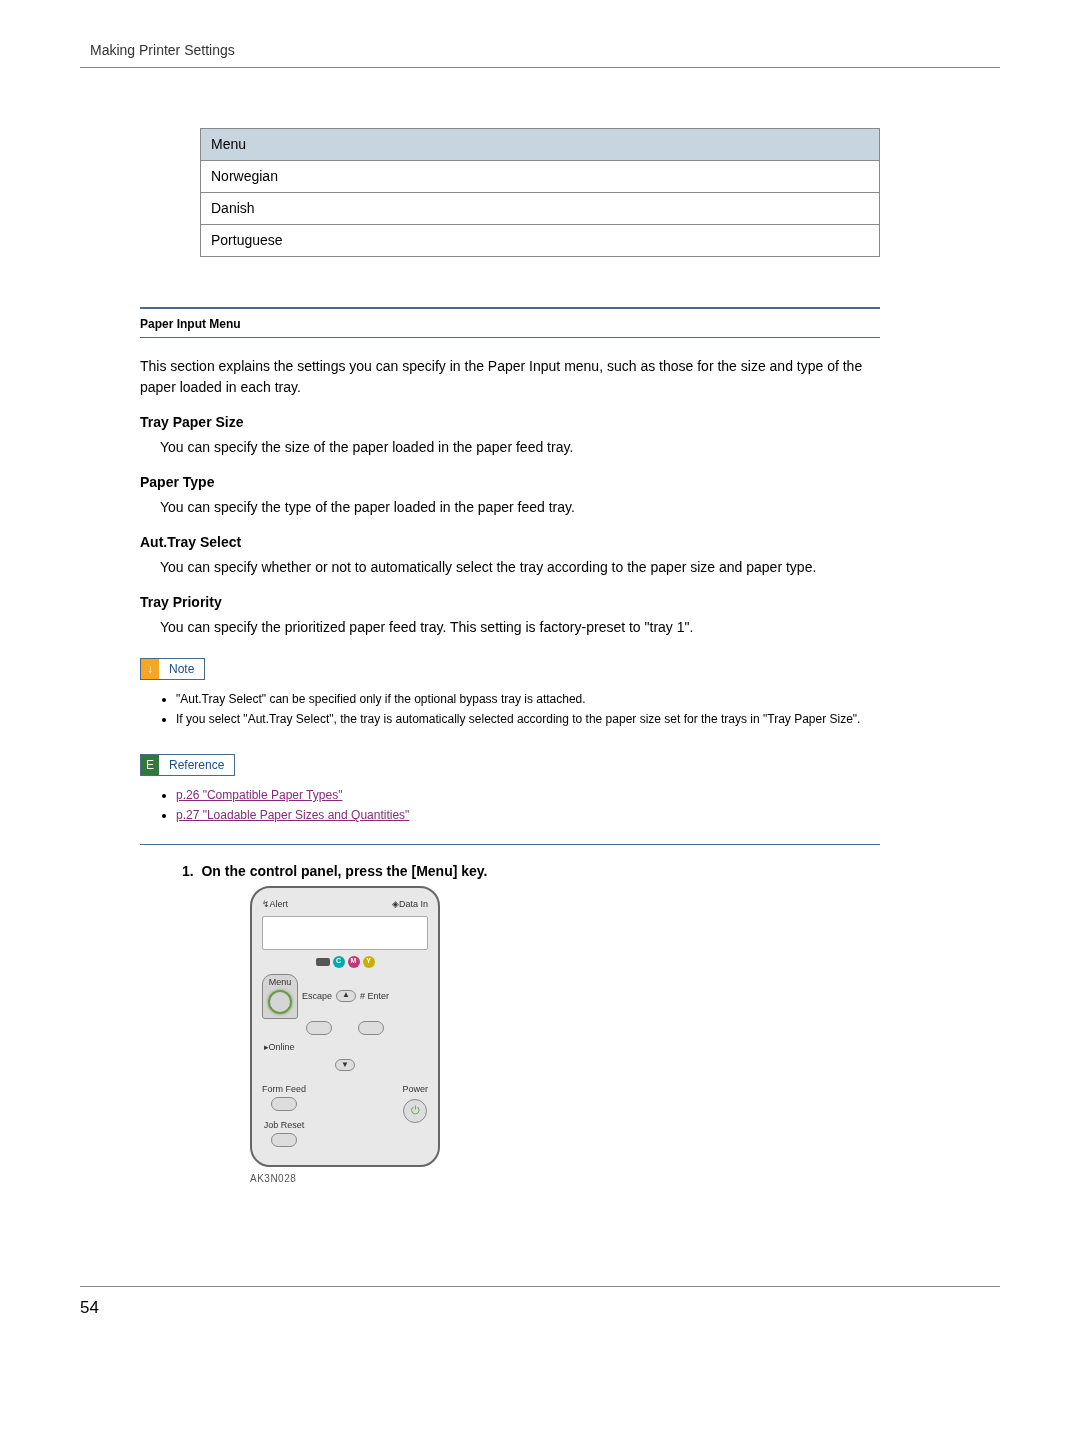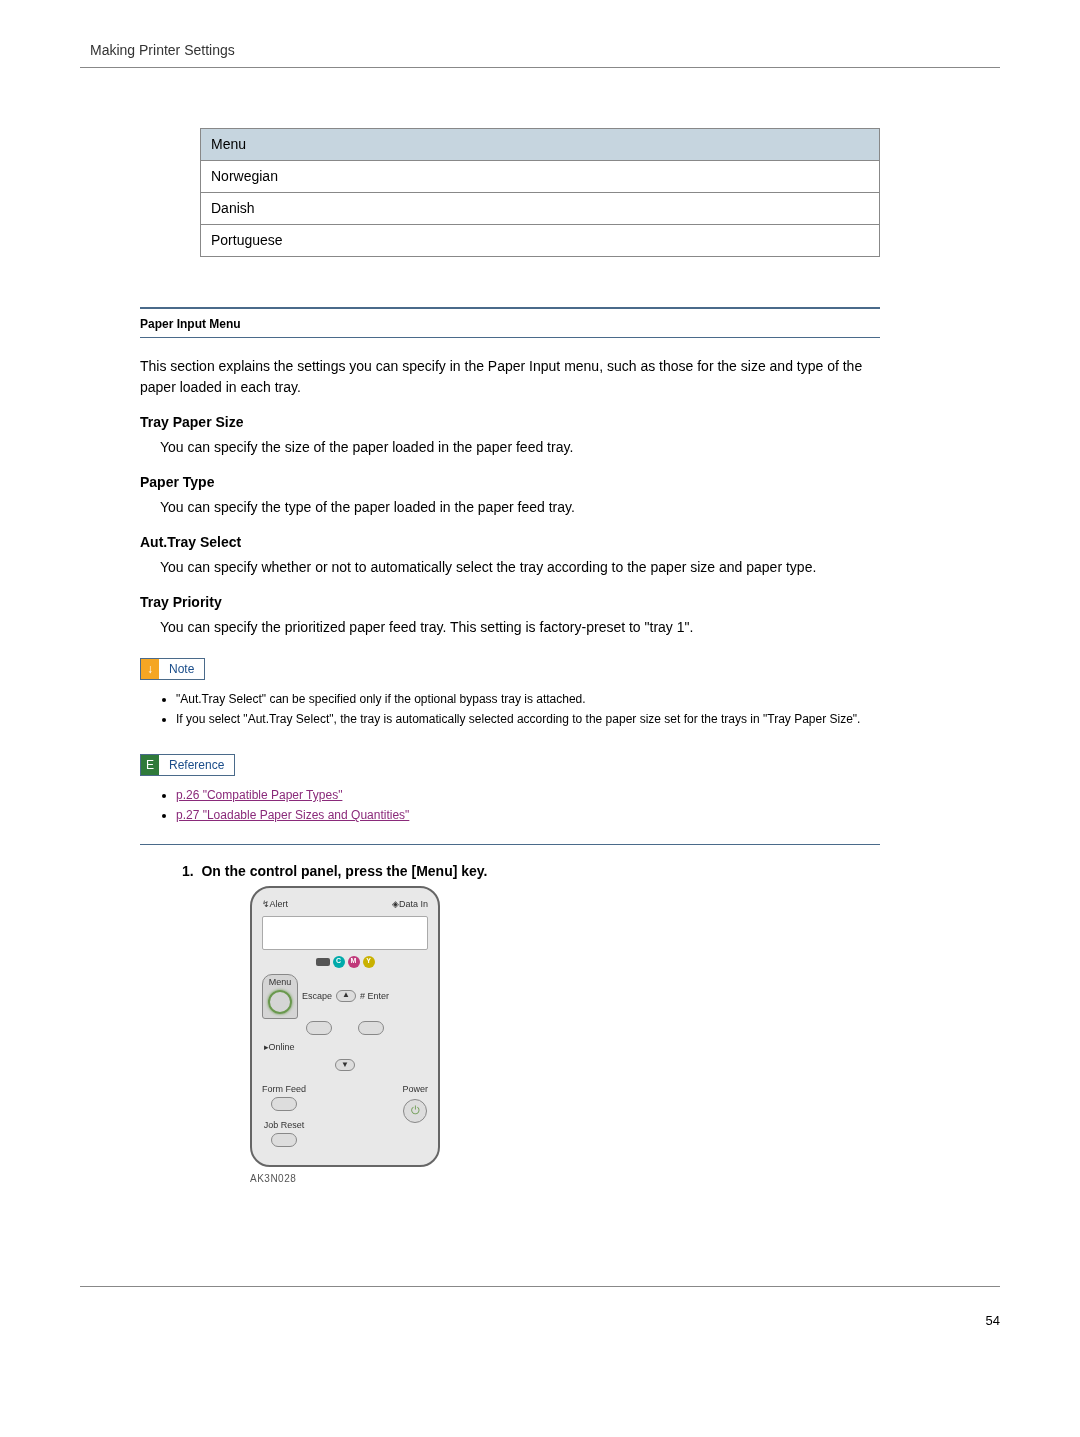--- a/index.html
+++ b/index.html
@@ -170,23 +170,22 @@
   .online-row { font-size: 9px; margin: 2px 0 4px 2px; }
   .down-row { text-align: center; margin: 2px 0 8px 0; }
   .bot-row { display: flex; justify-content: space-between; align-items: flex-start; font-size: 9px; }
   .bot-col { text-align: center; }
   .power-btn { width: 22px; height: 22px; border: 1px solid #888; border-radius: 50%; background: #ddd; display: inline-flex; align-items: center; justify-content: center; font-size: 11px; color: #6a994e; margin-top: 2px; }
   .fig-id { text-align: left; font-size: 10px; color: #555; margin-top: 4px; letter-spacing: 0.5px; }
   .footer {
     position: relative;
     margin: 100px 80px 0 80px;
     border-top: 1px solid #888;
-    padding-top: 24px;
-    text-align: right;
-    font-size: 13px;
+    padding-top: 8px;
+    font-size: 17px;
   }
 </style>
 </head>
 <body>
 
 <div class="page">
   <div class="header-line">
     <span class="header-text">Making Printer Settings</span>
   </div>
 

